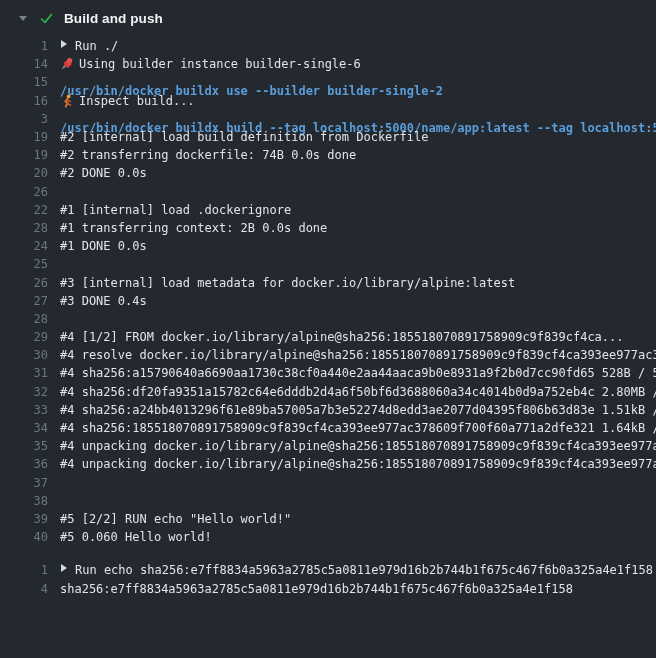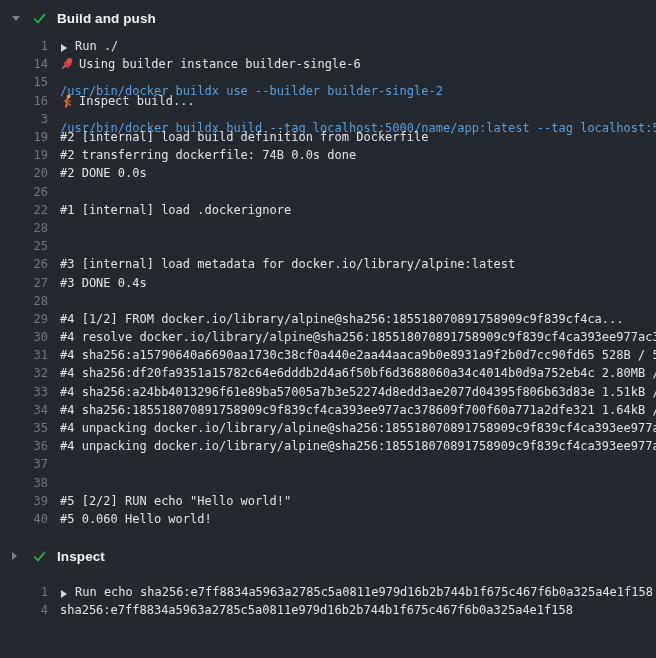--- a/index.html
+++ b/index.html
@@ -14,21 +14,21 @@
   *{margin:0;padding:0;box-sizing:border-box;}
   html,body{width:656px;height:658px;overflow:hidden;}
   body{
     background:var(--bg);
     font-family:"Liberation Sans", sans-serif;
   }
   .log-viewer{width:656px;height:658px;overflow:hidden;padding-top:2px;}
 
   .section{margin-bottom:8px;}
   .section-header{
-    display:flex;align-items:center;height:32px;padding-left:12px;
+    display:flex;align-items:center;height:32px;padding-left:19px;
     cursor:pointer;
   }
   .chev{width:12px;display:inline-flex;justify-content:flex-start;}
   .chev-down{width:0;height:0;border-left:4.5px solid transparent;border-right:4.5px solid transparent;border-top:5.5px solid var(--chev);}
   .chev-right{width:0;height:0;border-top:4.5px solid transparent;border-bottom:4.5px solid transparent;border-left:5.5px solid var(--chev);}
   .check{margin-left:8px;margin-right:10px;display:inline-flex;align-items:center;}
   .section-title{
     color:var(--title);font-size:13.5px;font-weight:700;letter-spacing:.1px;
   }
 
@@ -36,24 +36,24 @@
   .row{
     display:flex;align-items:center;height:18.2px;white-space:nowrap;
     font-family:"DejaVu Sans Mono", monospace;font-size:12px;
   }
   .ln{
     width:48px;flex:0 0 48px;text-align:right;color:var(--num);
     cursor:pointer;user-select:none;
   }
   .lt{
     margin-left:12px;color:var(--text);overflow:hidden;white-space:pre;
-    display:inline-flex;align-items:flex-end;flex:1 1 auto;min-width:0;
+    display:inline-flex;align-items:flex-start;flex:1 1 auto;min-width:0;
   }
   .lt .txt{overflow:hidden;white-space:pre;}
-  .cmd .txt{color:var(--blue);font-weight:400;margin-top:18px;}
+  .cmd .txt{color:var(--blue);font-weight:700;margin-top:18px;}
   .group-arrow{display:inline-flex;margin-right:7px;flex:0 0 auto;}
   .inline-icon{display:inline-flex;width:14px;height:14px;margin-right:5px;flex:0 0 auto;}
 </style>
 </head>
 <body>
 
 <div class="log-viewer" id="log-viewer">
     <div class="section">
       <div class="section-header">
         <span class="chev">
@@ -112,20 +112,25 @@
         <div class="row">
           <span class="ln">26</span>
           <span class="lt"><span class="txt"></span></span>
         </div>
         <div class="row">
           <span class="ln">22</span>
           <span class="lt"><span class="txt">#1 [internal] load .dockerignore</span></span>
         </div>
         <div class="row">
           <span class="ln">28</span>
+          <span class="lt"><span class="txt">#1 transferring context: 2B 0.0s done</span></span>
+        </div>
+        <div class="row">
+          <span class="ln">24</span>
+          <span class="lt"><span class="txt">#1 DONE 0.0s</span></span>
         </div>
         <div class="row">
           <span class="ln">25</span>
           <span class="lt"><span class="txt"></span></span>
         </div>
         <div class="row">
           <span class="ln">26</span>
           <span class="lt"><span class="txt">#3 [internal] load metadata for docker.io/library/alpine:latest</span></span>
         </div>
         <div class="row">
@@ -176,33 +181,20 @@
           <span class="lt"><span class="txt"></span></span>
         </div>
         <div class="row">
           <span class="ln">39</span>
           <span class="lt"><span class="txt">#5 [2/2] RUN echo "Hello world!"</span></span>
         </div>
         <div class="row">
           <span class="ln">40</span>
           <span class="lt"><span class="txt">#5 0.060 Hello world!</span></span>
         </div>
-      </div>
-    </div>
-    <div class="section">
-      <div class="section-header">
-        <span class="chev">
-          <span class="chev-right"></span>
-        </span>
-        <span class="check">
-          <svg width="15" height="15" viewBox="0 0 16 16">
-            <path d="M2.8 8.6 L6.4 12.2 L13.2 3.8" fill="none" stroke="#2ea44f" stroke-width="2" stroke-linecap="round" stroke-linejoin="round"></path>
-          </svg>
-        </span>
-        <span class="section-title">Inspect</span>
       </div>
     </div>
     <div class="section">
       <div class="log-lines">
         <div class="row">
           <span class="ln">1</span>
           <span class="lt"><span class="group-arrow"><svg width="8" height="10" viewBox="0 0 8 10">
                 <path d="M1 1 L7 5 L1 9 Z" fill="#cdd9e5"></path>
               </svg></span><span class="txt">Run echo sha256:e7ff8834a5963a2785c5a0811e979d16b2b744b1f675c467f6b0a325a4e1f158</span></span>
         </div>

